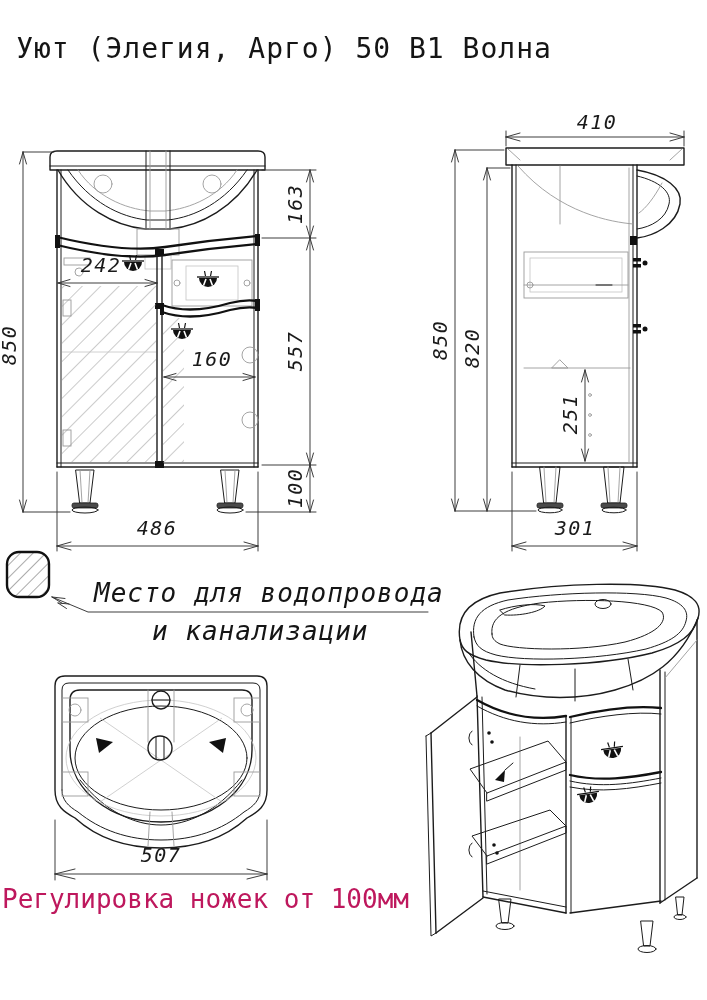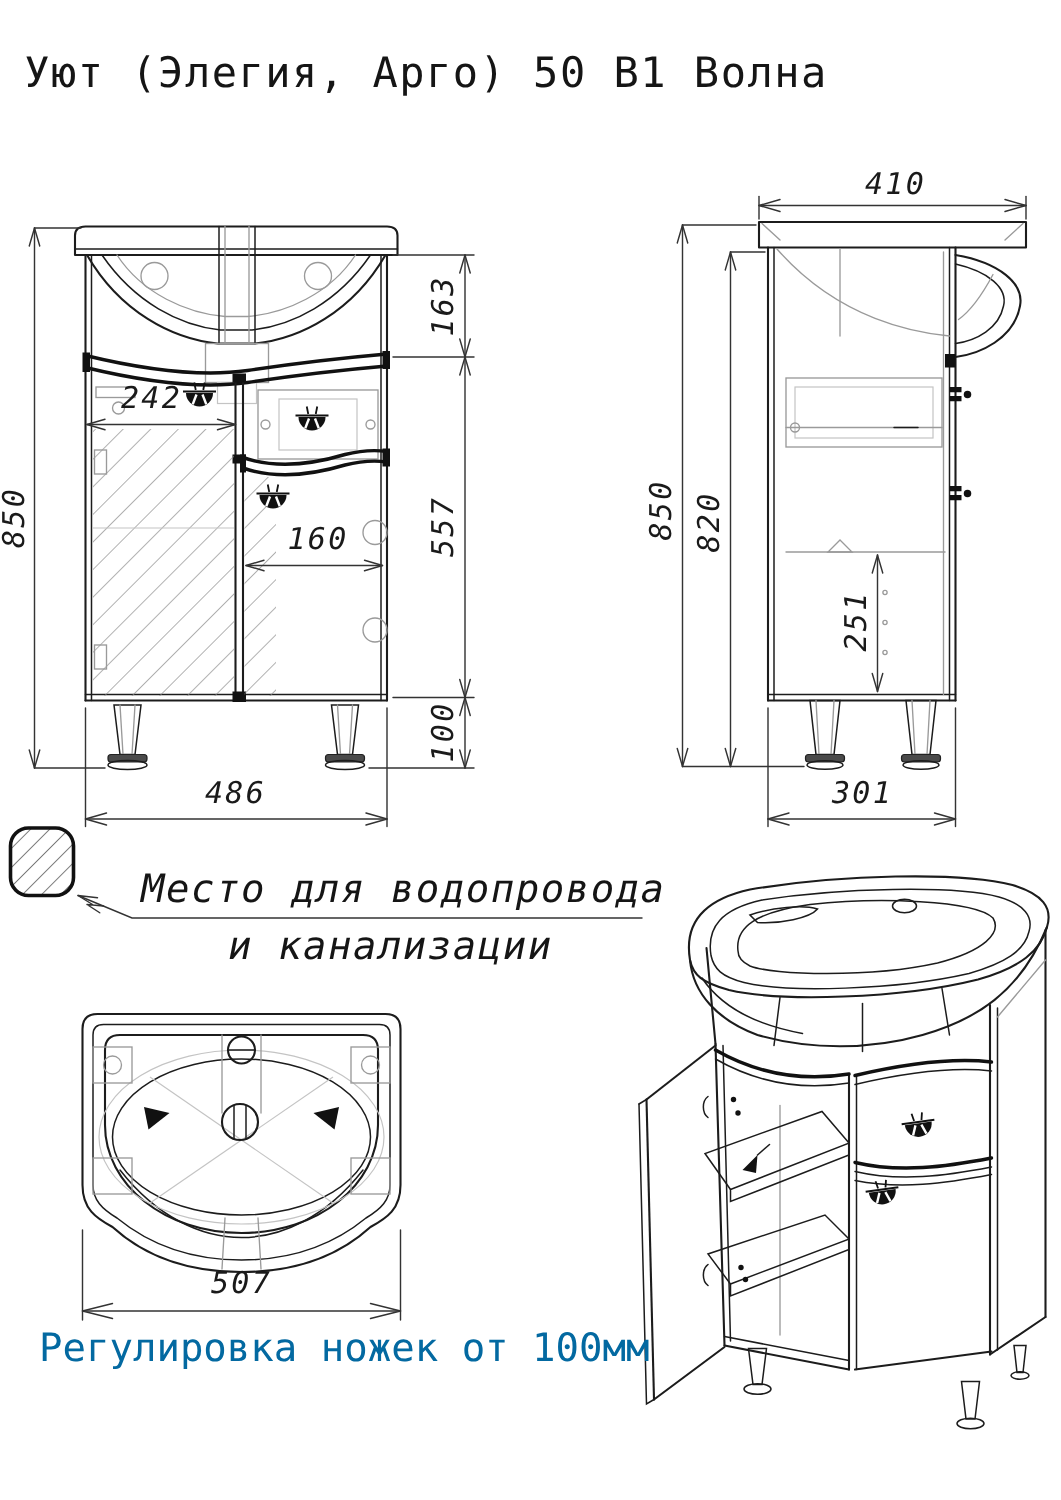--- a/index.html
+++ b/index.html
@@ -6,21 +6,21 @@
   .sheet{position:relative;width:707px;height:1000px;background:#ffffff;overflow:hidden;
          font-family:"DejaVu Sans Mono",monospace;}
   .sheet svg{position:absolute;left:0;top:0;}
   .title{position:absolute;top:32px;left:0;width:568px;text-align:center;
          font-size:28px;letter-spacing:1px;color:#151515;white-space:nowrap;}
   .note{position:absolute;font-style:italic;font-size:26px;letter-spacing:1px;
         color:#151515;white-space:nowrap;}
   .note1{left:94px;top:578px;}
   .note2{left:152px;top:616px;}
   .footnote{position:absolute;left:2px;top:884px;font-size:26px;letter-spacing:0px;
-            color:#0369a1;white-space:nowrap;margin-left:24px;}
+            color:#be185d;white-space:nowrap;}
   .ln{stroke:#1c1c1c;fill:none;stroke-width:1.4;stroke-linecap:round;stroke-linejoin:round;}
   .ln2{stroke:#1c1c1c;fill:none;stroke-width:1;stroke-linecap:round;}
   .wv{stroke:#111;fill:none;stroke-width:2.3;stroke-linecap:round;}
   .gy{stroke:#9a9a9a;fill:none;stroke-width:0.9;stroke-linecap:round;}
   .gy2{stroke:#c4c4c4;fill:none;stroke-width:0.8;}
   .dim{stroke:#333;fill:none;stroke-width:0.95;stroke-linecap:round;}
   .blk{fill:#111;stroke:none;}
   .foot{fill:#4a4a4a;stroke:#222;stroke-width:0.8;}
   .dimtxt{font-family:"DejaVu Sans Mono",monospace;font-style:italic;font-size:20px;
           letter-spacing:1.5px;fill:#1a1a1a;}

